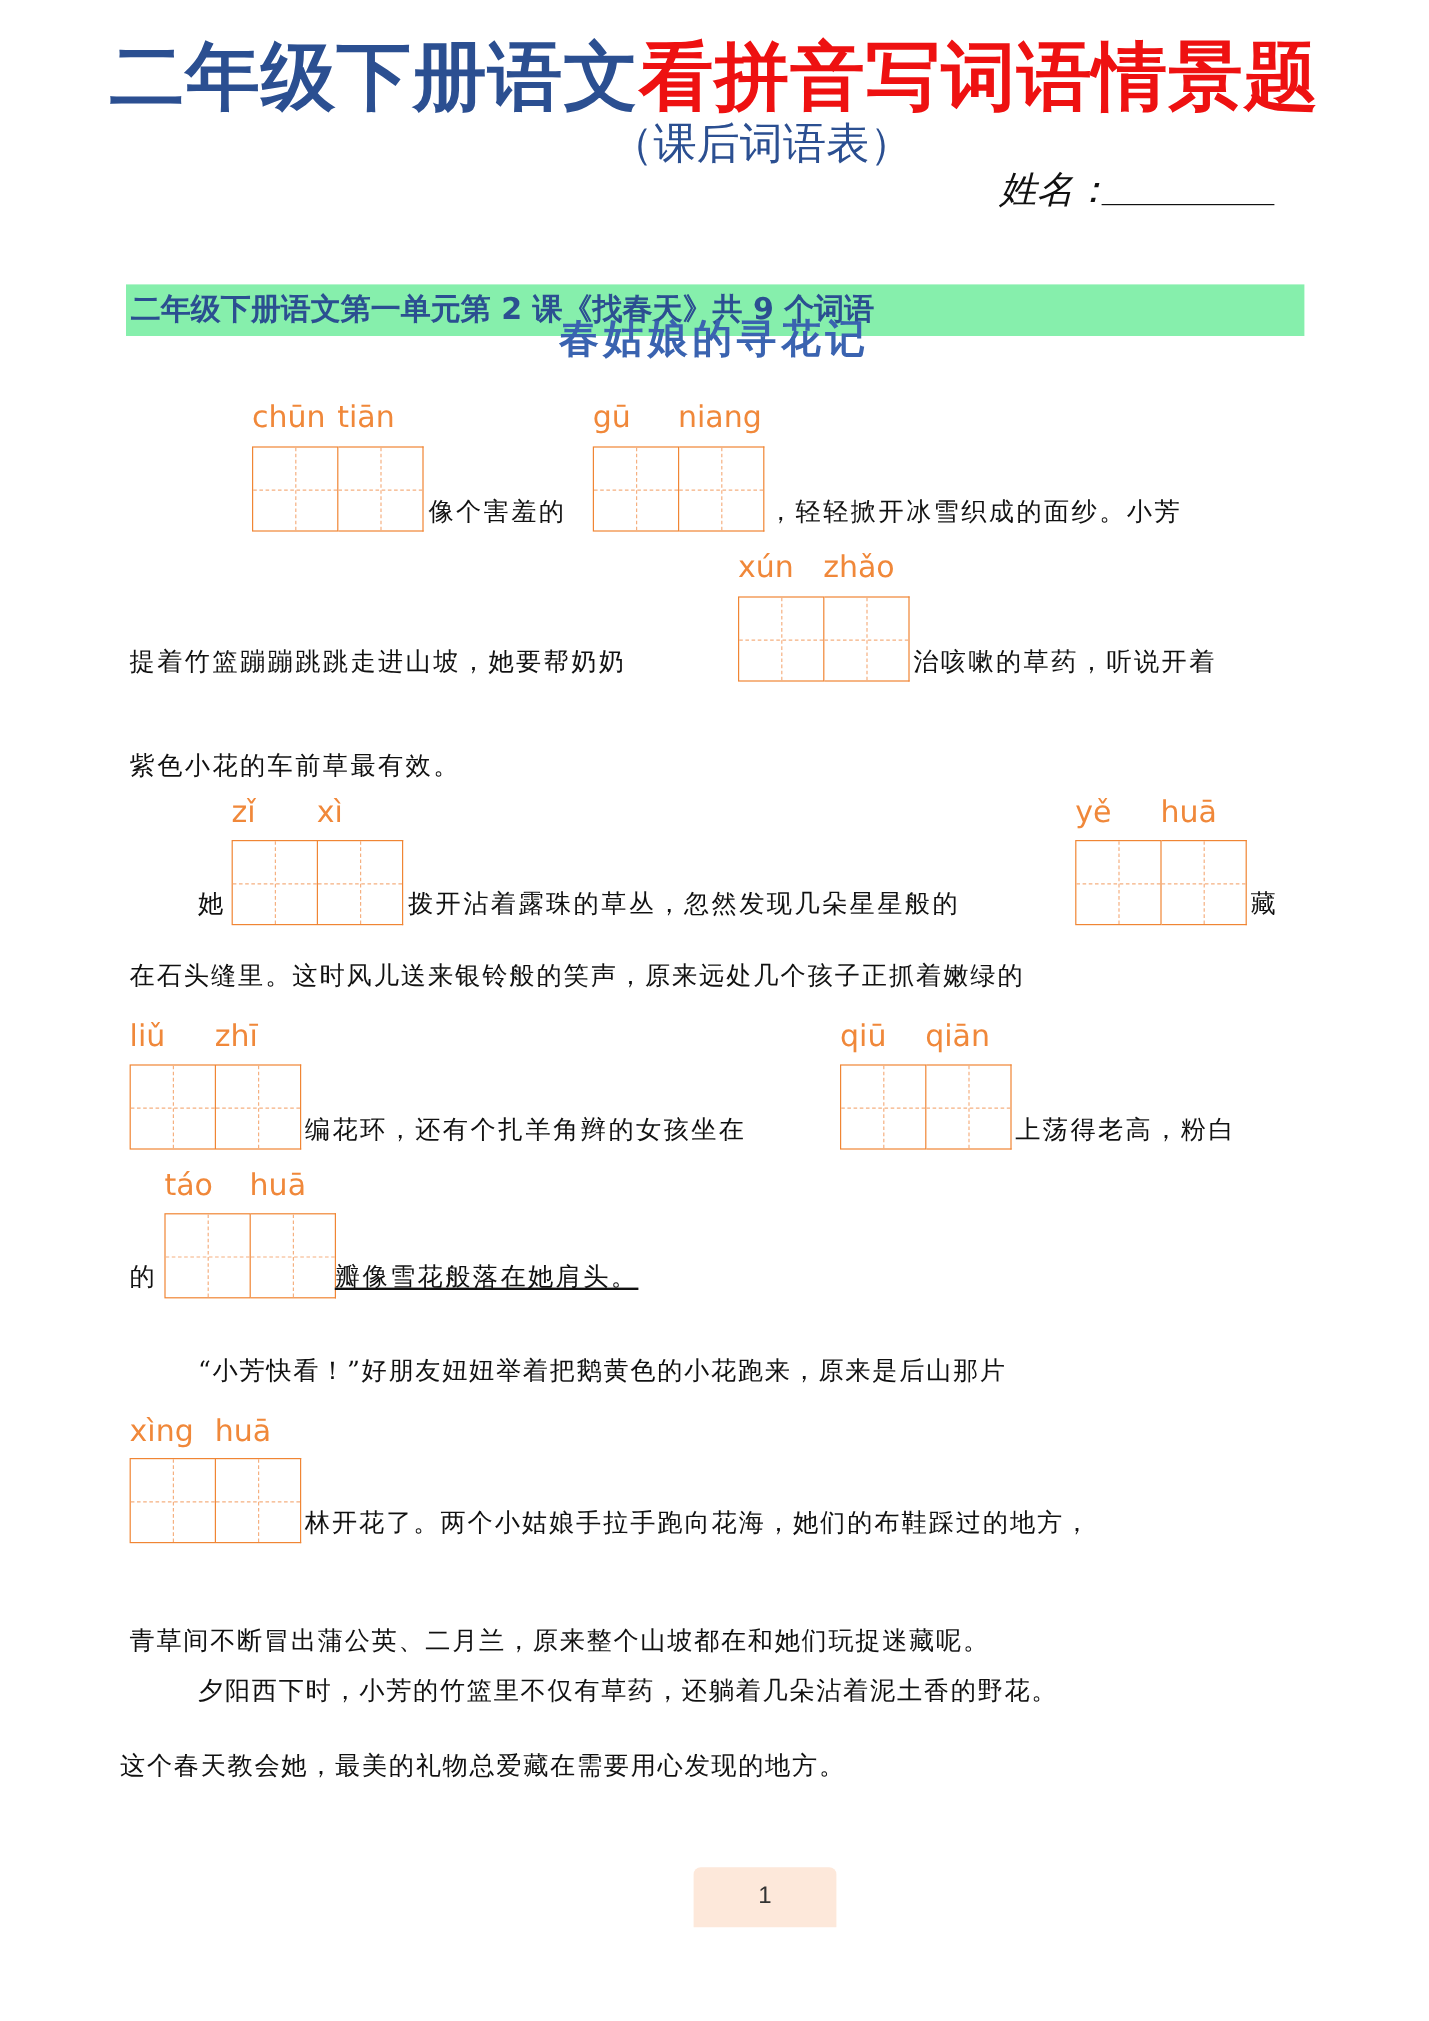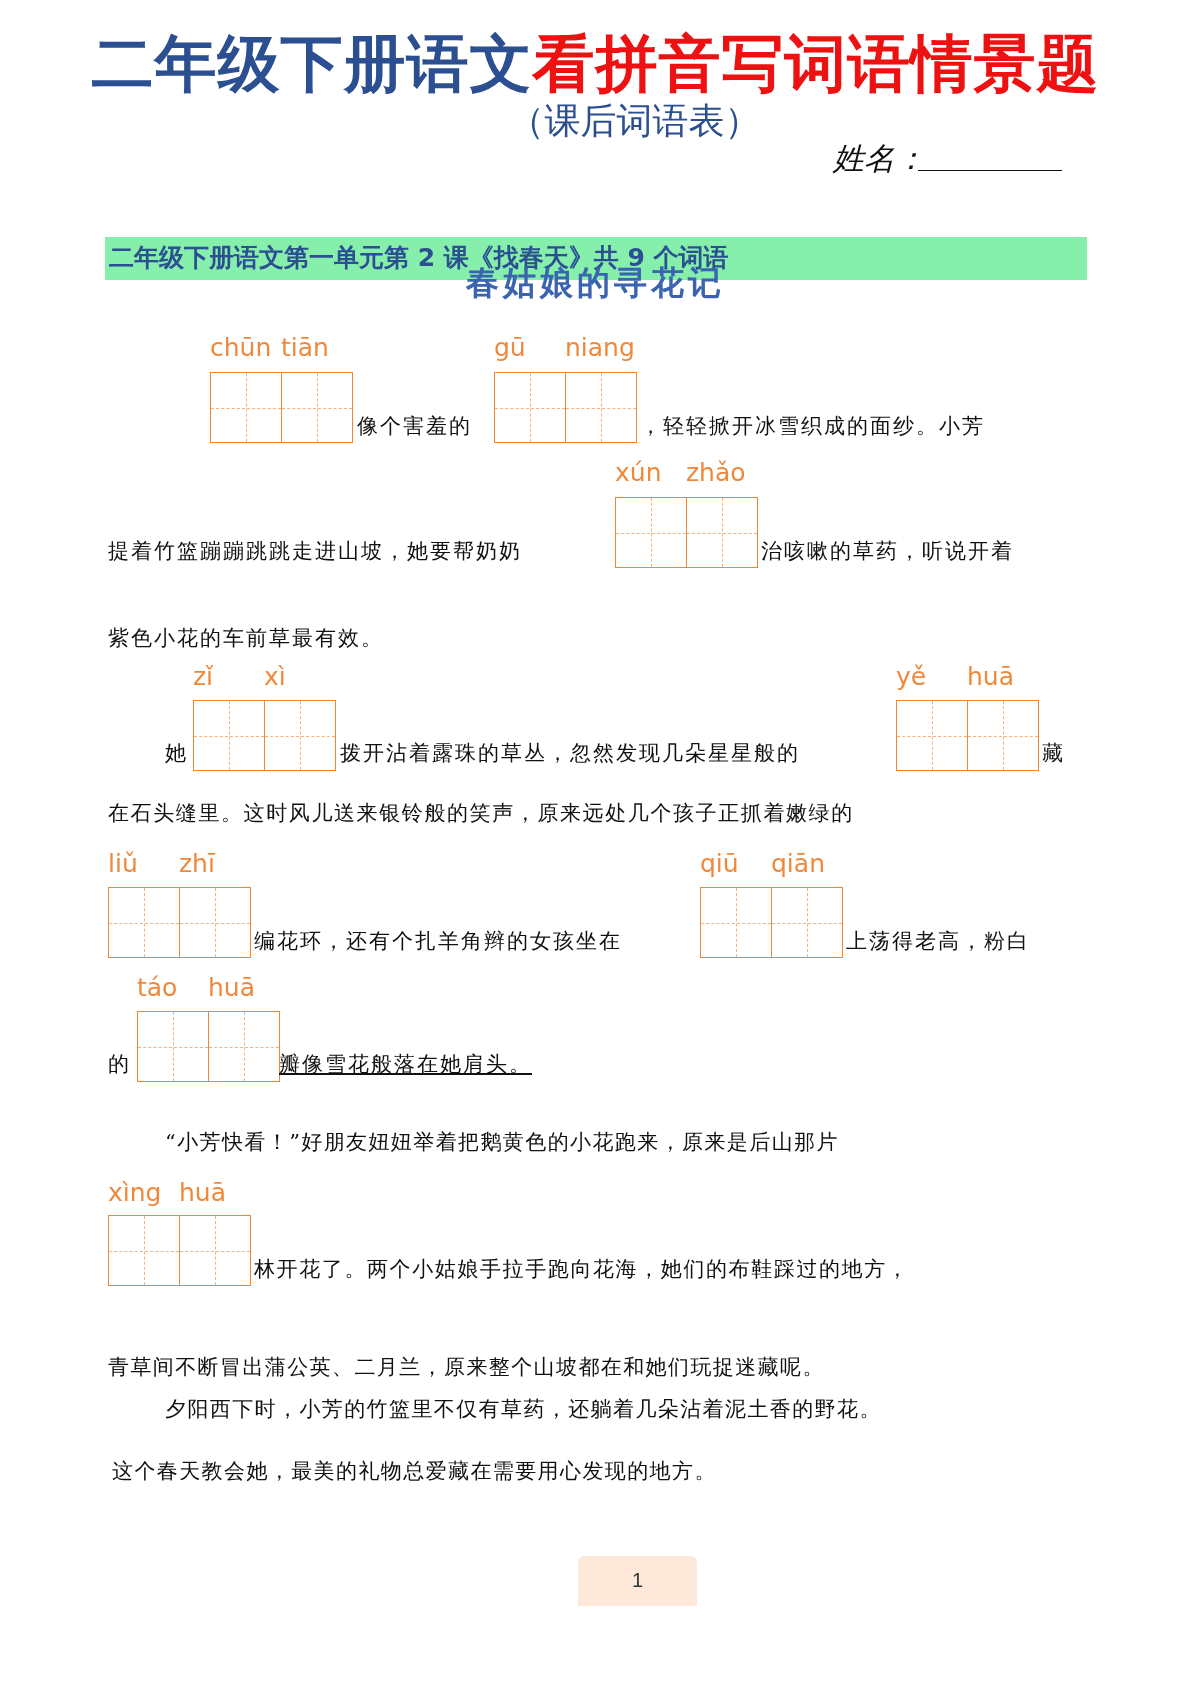--- a/index.html
+++ b/index.html
@@ -128,15 +128,15 @@
   <span>xìng</span><span>huā</span>
 </div>
 <div class="abs grid" style="left:108px; top:1215px;">
   <div class="cell"></div>
     <div class="cell"></div>
 </div>
 <div class="abs txt" style="left:254px; top:1253px; letter-spacing:1.6px;">林开花了。两个小姑娘手拉手跑向花海，她们的布鞋踩过的地方，</div>
 <div class="abs txt" style="left:108px; top:1315px; letter-spacing:1.4px;margin-top:36px;">青草间不断冒出蒲公英、二月兰，原来整个山坡都在和她们玩捉迷藏呢。</div>
 
 <div class="abs txt" style="left:165px; top:1393px; letter-spacing:1.4px;">夕阳西下时，小芳的竹篮里不仅有草药，还躺着几朵沾着泥土香的野花。</div>
-<div class="abs txt" style="left:112px; top:1455px; letter-spacing:1.4px;">这个春天教会她，最美的礼物总爱藏在需要用心发现的地方。</div>
+<div class="abs txt" style="left:100px; top:1455px; letter-spacing:1.4px;">这个春天教会她，最美的礼物总爱藏在需要用心发现的地方。</div>
 
 <div class="abs pageno">1</div>
 
 </body></html>

